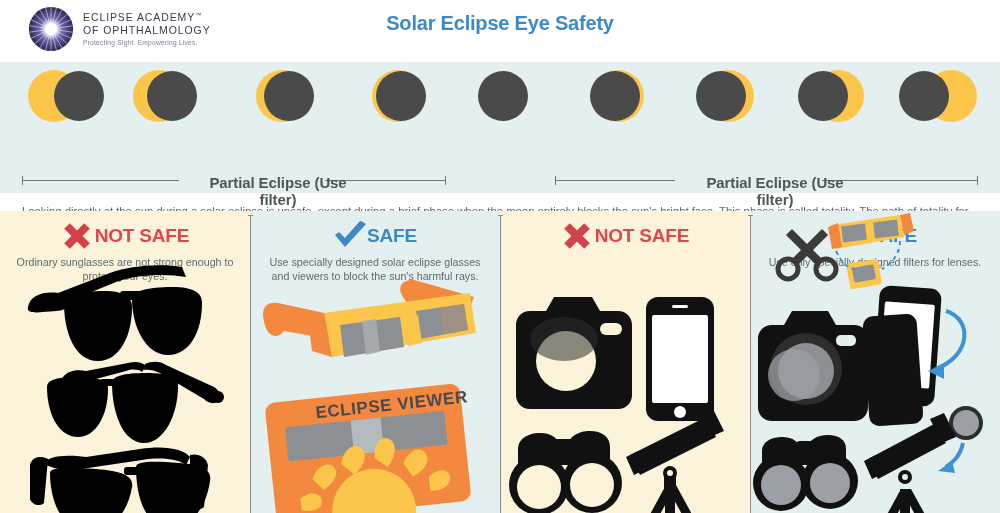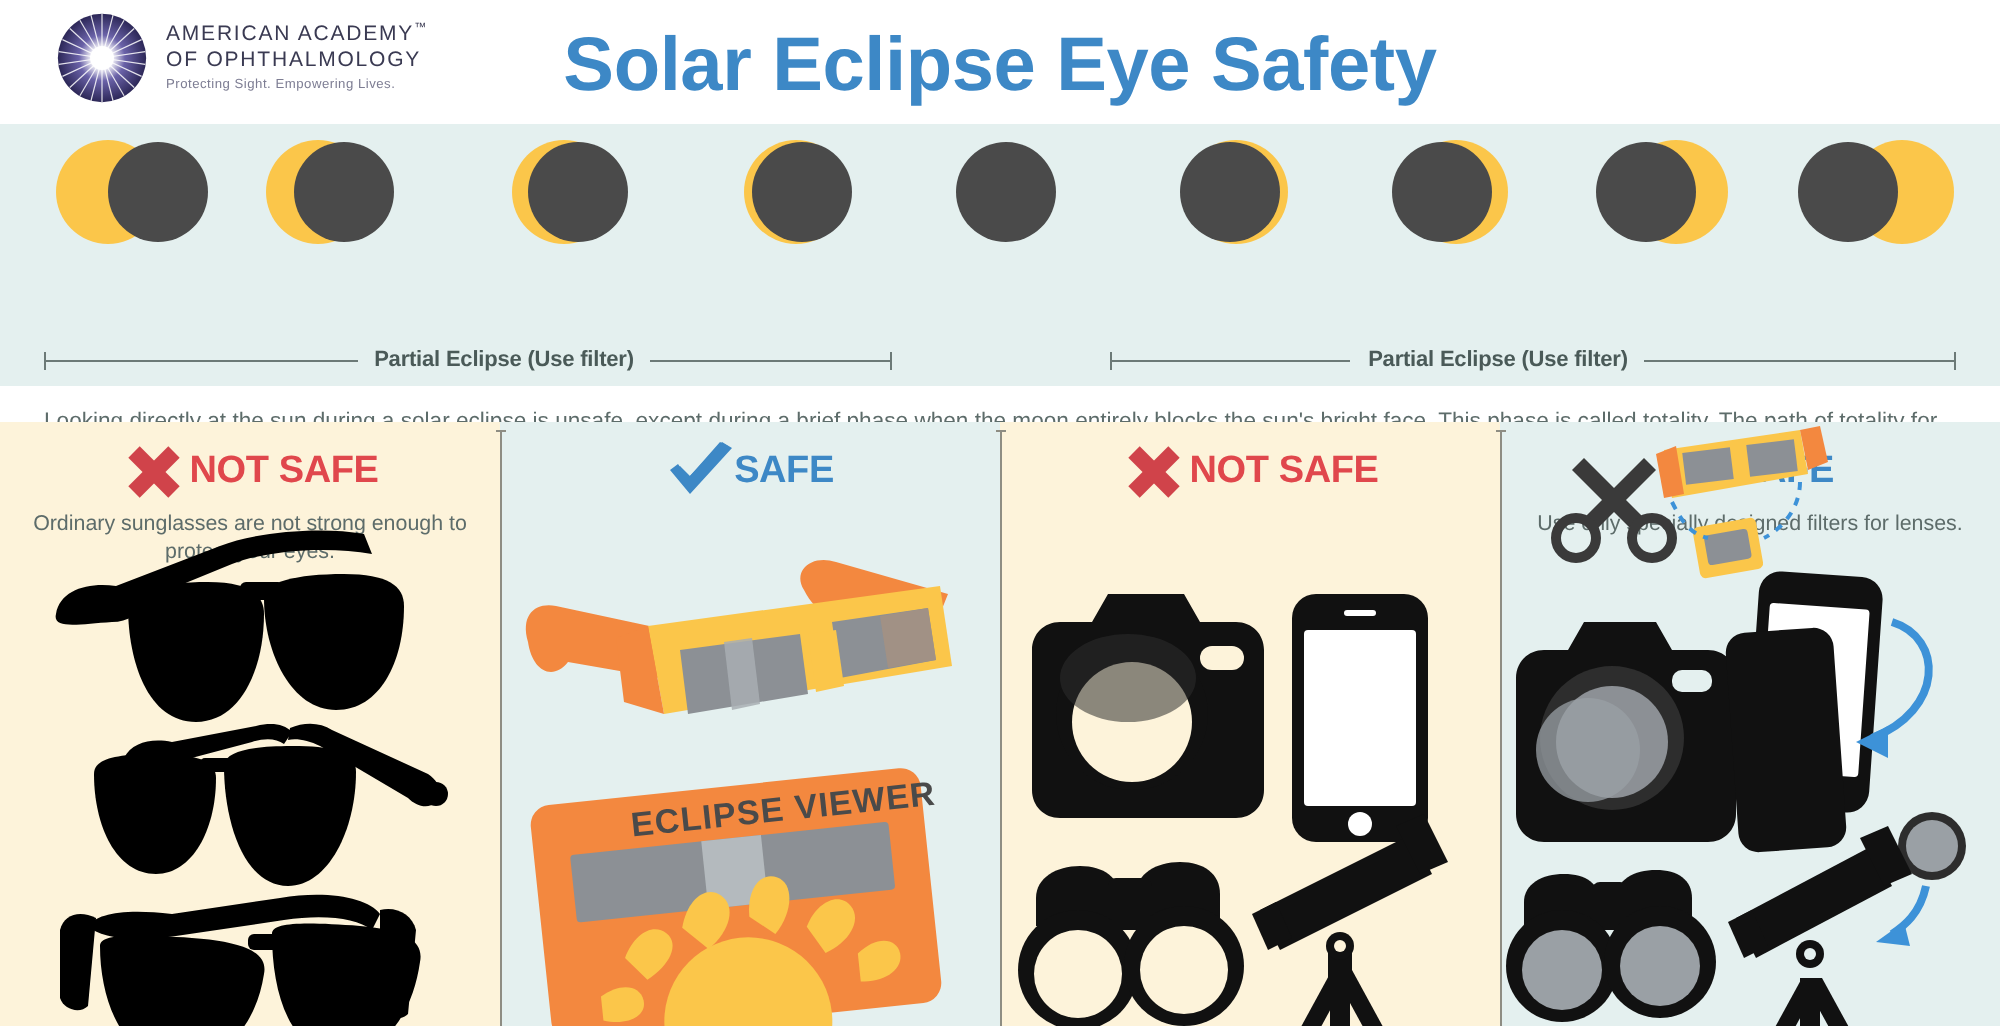--- a/index.html
+++ b/index.html
@@ -16,36 +16,36 @@
   .logo-mark{width:46px;height:46px;flex:0 0 46px;position:relative;}
   .logo-text{line-height:1.18;}
   .logo-l1,.logo-l2{
     font-size:10.5px;letter-spacing:.9px;color:#3a3a52;font-weight:400;
     font-family:"Liberation Sans",sans-serif;
   }
   .logo-tag{font-size:6.6px;letter-spacing:.25px;color:#7d7d93;margin-top:3px;}
   .logo-tm{font-size:6px;vertical-align:super;}
   .main-title{
     position:absolute;left:0;top:12px;width:1000px;text-align:center;
-    font-size:38px;font-weight:bold;color:#3d88c6;letter-spacing:-.2px;
+    font-size:20px;font-weight:bold;color:#3d88c6;letter-spacing:-.2px;
   }
 
   
   .band{position:absolute;left:0;top:62px;width:1000px;height:131px;background:#e4f0ef;}
   .phases{position:absolute;left:0;top:8px;width:1000px;height:62px;}
   .phase{position:absolute;top:0;width:56px;height:56px;}
   .sun{position:absolute;left:0;top:0;width:52px;height:52px;border-radius:50%;background:#fbc64a;}
   .moon{position:absolute;top:1px;width:50px;height:50px;border-radius:50%;background:#4a4a4a;}
 
   .scalebar{position:absolute;left:0;top:118px;width:1000px;height:1px;}
   .seg{position:absolute;top:0;height:1px;background:#6c7a77;}
   .cap{position:absolute;top:-4px;width:1px;height:9px;background:#6c7a77;}
   .band-label{
-    position:absolute;font-size:11px;font-weight:bold;color:#4a5a58;
-    text-align:center;letter-spacing:-.1px;
+    position:absolute;font-size:15px;font-weight:bold;color:#4a5a58;
+    text-align:center;letter-spacing:-.1px;margin-left:26px;
   }
   .band-label.total{top:107px;line-height:1.25;}
 
   .para{
     position:absolute;left:22px;top:142px;width:958px;
     font-size:11.3px;line-height:15.2px;color:#5d6c6a;
   }
 
   
   .panels{position:absolute;left:0;top:211px;width:1000px;height:320px;}
@@ -117,21 +117,21 @@
             <line x1="50" y1="50" x2="7" y2="30"></line>
               <line x1="50" y1="50" x2="15" y2="18"></line>
             <line x1="50" y1="50" x2="26" y2="9"></line>
               <line x1="50" y1="50" x2="38" y2="3.5"></line>
           </g>
           <circle cx="50" cy="50" r="13" fill="#ffffff" opacity="0.95"></circle>
           <circle cx="50" cy="50" r="6" fill="#ffffff"></circle>
         </svg>
       </div>
       <div class="logo-text">
-        <div class="logo-l1"><span>AMERICAN ACADEMY</span><span class="logo-tm">™</span></div>
+        <div class="logo-l1"><span>ECLIPSE ACADEMY</span><span class="logo-tm">™</span></div>
         <div class="logo-l2">OF OPHTHALMOLOGY</div>
         <div class="logo-tag">Protecting Sight. Empowering Lives.</div>
       </div>
     </div>
     <div class="main-title">Solar Eclipse Eye Safety</div>
   </div>
 
   <div class="band">
 
     <div class="phases">
@@ -244,20 +244,21 @@
     <div class="panel p2">
       <div class="verdict">
         <span class="mark">
           <svg width="34" height="30" viewBox="0 0 34 30">
             <path d="M4 15 L13 24 L31 2 L27 0 L12 17 L7 12 Z" fill="#3d88c6"></path>
             <path d="M2 14 L12 26 L33 3 L28 0 L11 18 L6 11 Z" fill="#3d88c6"></path>
           </svg>
         </span>
         <span class="verdict-word word-safe">SAFE</span>
       </div>
+      <div class="panel-desc">Use specially designed solar eclipse glasses and viewers to block the sun's harmful rays.</div>
       <div class="art">
         <svg width="250" height="320" viewBox="0 0 250 320">
           <g>
             <path d="M14 110 C10 96 18 90 28 92 L84 104 L80 128 L34 120 C26 130 16 124 14 110 Z" fill="#f3883f"></path>
             <path d="M152 84 C146 74 156 66 168 70 L224 86 L216 106 L170 94 C162 98 156 92 152 84 Z" fill="#f3883f"></path>
             <path d="M74 102 L220 82 L226 122 L82 146 Z" fill="#fbc64a"></path>
             <path d="M74 102 L82 146 L62 140 L58 108 Z" fill="#f3883f"></path>
             <path d="M90 114 L150 106 L154 136 L94 146 Z" fill="#8c9095"></path>
             <path d="M112 110 L126 108 L130 141 L116 144 Z" fill="#a8aeb3" opacity="0.85"></path>
             <path d="M166 100 L214 93 L218 119 L170 128 Z" fill="#8c9095"></path>

